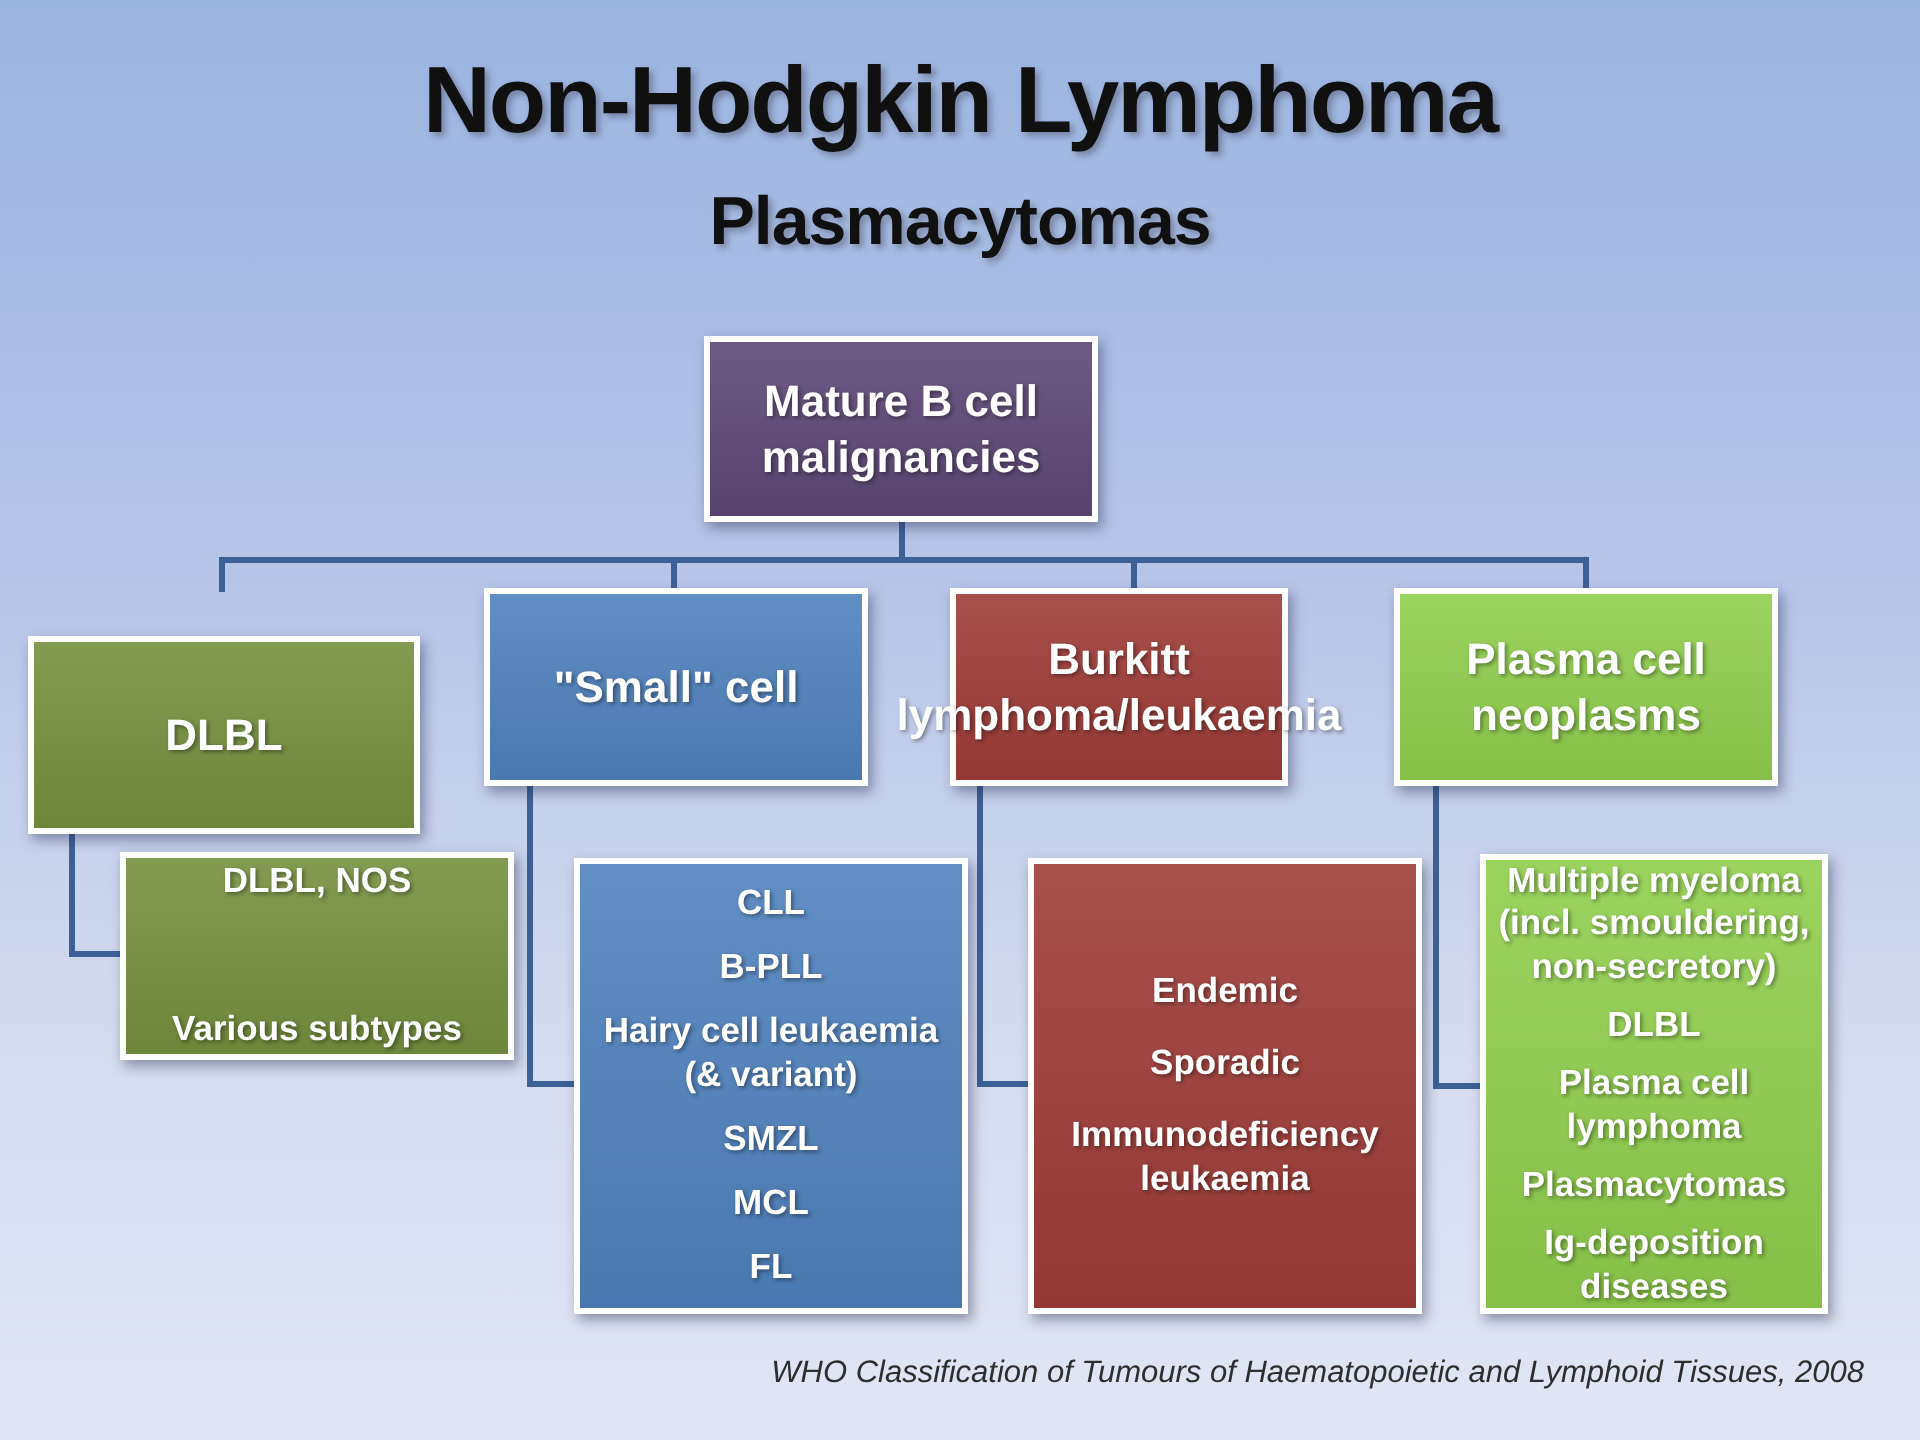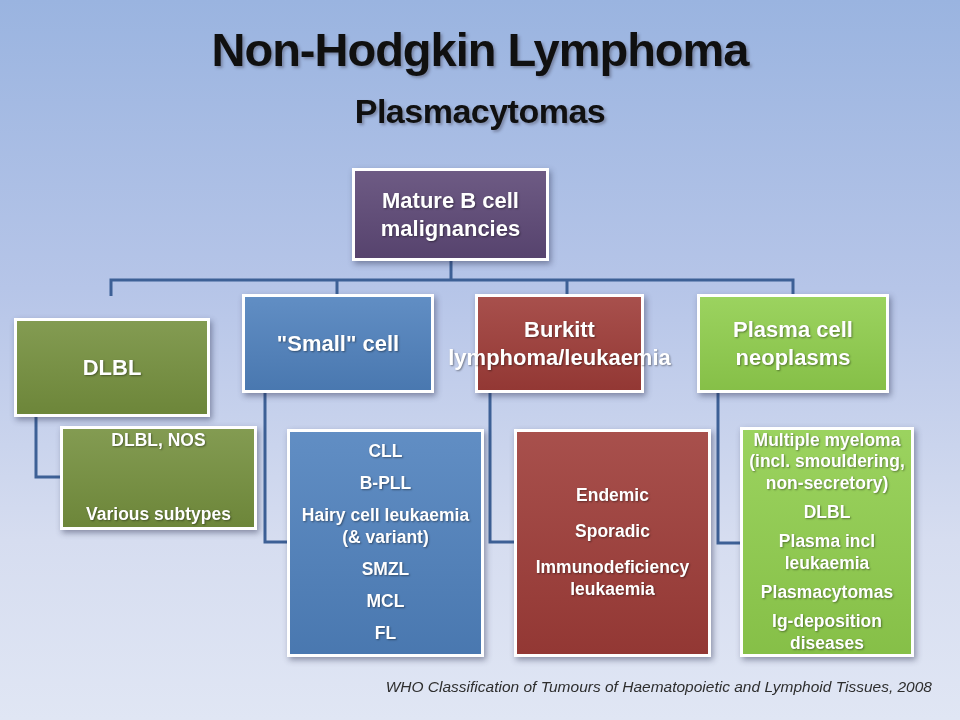--- a/index.html
+++ b/index.html
@@ -106,20 +106,20 @@
 
   <div class="box sub-2" style="background-color: rgb(158, 60, 56);">
     <div class="sub-item">Endemic</div>
     <div class="sub-item">Sporadic</div>
     <div class="sub-item">Immunodeficiency leukaemia</div>
   </div>
 
   <div class="box sub-3" style="background-color: rgb(144, 206, 77);">
     <div class="sub-item">Multiple myeloma (incl. smouldering, non-secretory)</div>
     <div class="sub-item">DLBL</div>
-    <div class="sub-item">Plasma incl leukaemia</div>
+    <div class="sub-item">Plasma cell lymphoma</div>
     <div class="sub-item">Plasmacytomas</div>
     <div class="sub-item">Ig-deposition diseases</div>
   </div>
 
   <div class="footer">WHO Classification of Tumours of Haematopoietic and Lymphoid Tissues, 2008</div>
 
 </div>
 
 </body></html>

